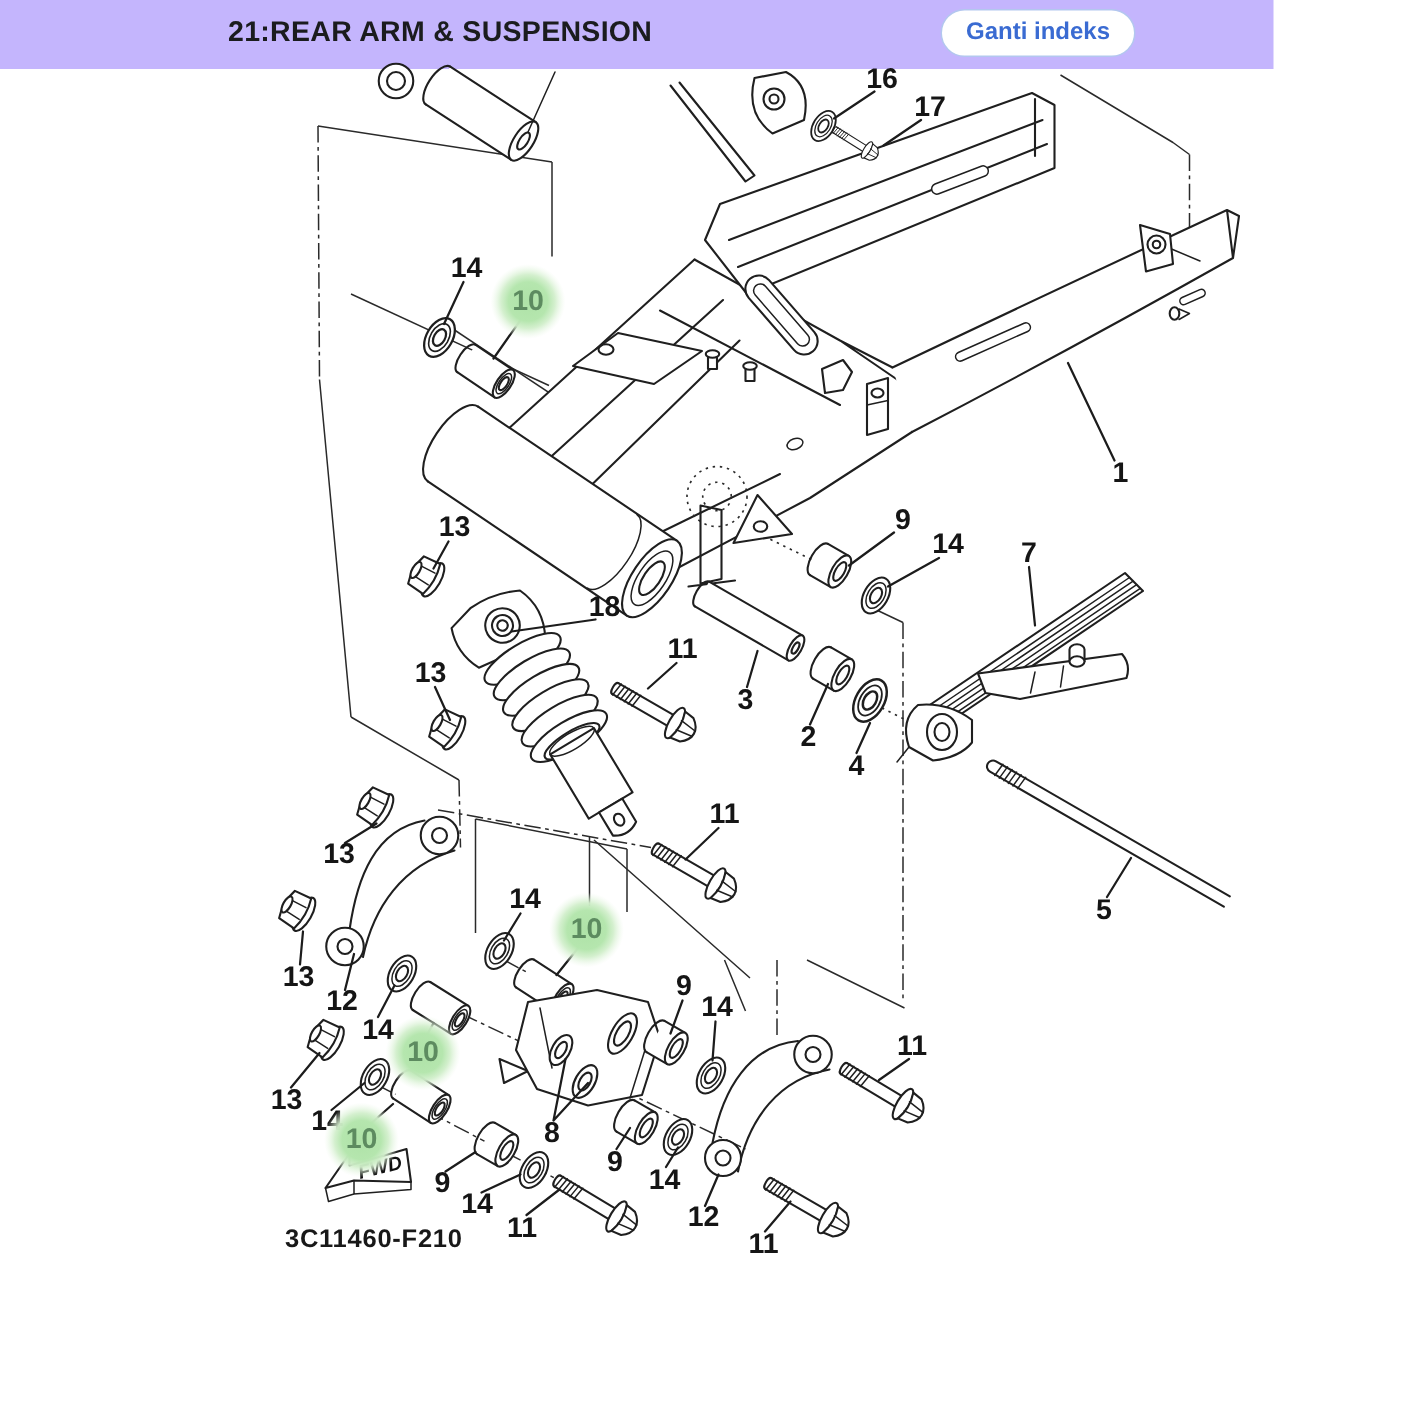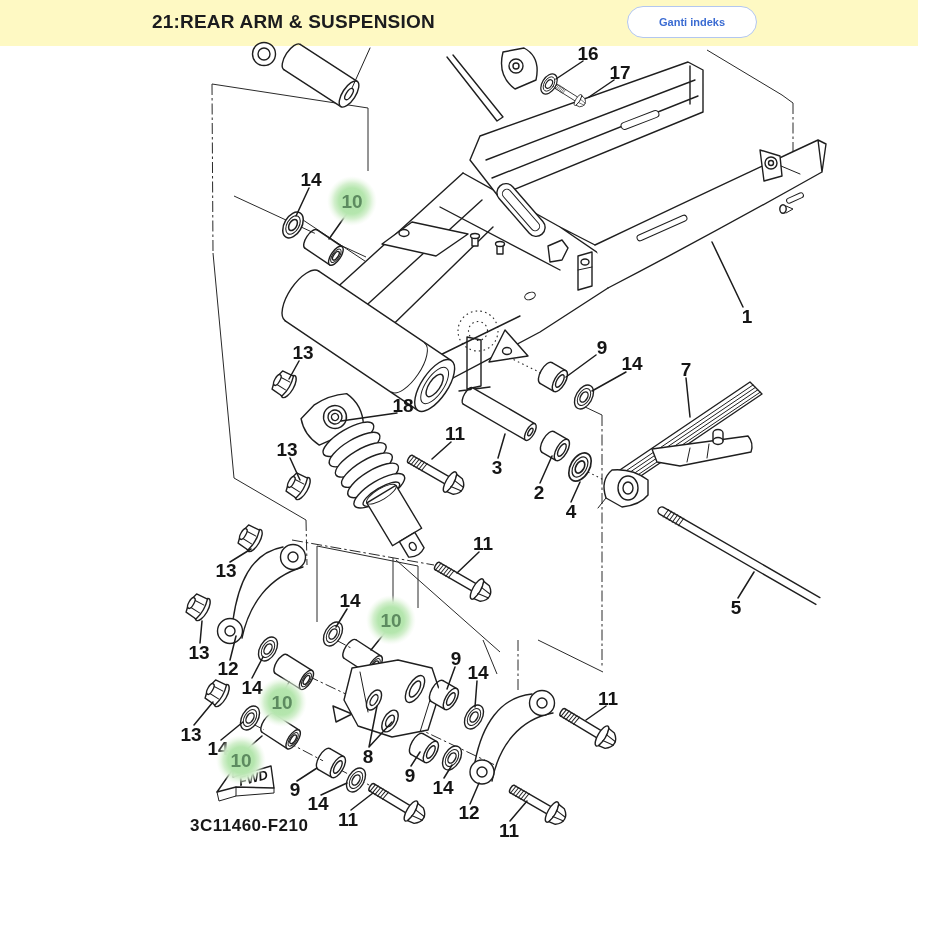--- a/index.html
+++ b/index.html
@@ -1,24 +1,24 @@
 <!DOCTYPE html>
 <html><head>
 <meta charset="utf-8">
 <style>
   html,body{margin:0;padding:0;background:#fff;}
   #app{position:relative;width:934px;height:934px;background:#ffffff;overflow:hidden;
        font-family:"Liberation Sans",sans-serif;}
   
-  #header{position:absolute;left:0;top:0;width:918px;height:46px;background:#fef9c3;}
+  #header{position:absolute;left:0;top:0;width:849px;height:46px;background:#c4b5fd;}
   #page-title{position:absolute;left:152px;top:11px;font-size:19px;font-weight:700;
       color:#1b1c1e;letter-spacing:.2px;white-space:nowrap;}
   #change-index-btn{position:absolute;left:627px;top:6px;width:130px;height:32px;
       border:1.5px solid #b3c7ef;border-radius:16px;background:#fff;color:#3a6bd2;
-      font-family:"Liberation Sans",sans-serif;font-size:11px;font-weight:700;cursor:pointer;
+      font-family:"Liberation Sans",sans-serif;font-size:16px;font-weight:700;cursor:pointer;
       display:flex;align-items:center;justify-content:center;text-align:center;}
   
   #diagram-svg{position:absolute;left:0;top:0;}
   #diagram-svg *{vector-effect:none;}
   .ln{fill:none;stroke:#1f1f1f;stroke-width:1.4;stroke-linecap:round;stroke-linejoin:round;}
   .w{fill:#ffffff;stroke:#1f1f1f;stroke-width:1.4;stroke-linecap:round;stroke-linejoin:round;}
   .wf{fill:#ffffff;stroke:none;}
   .thin{stroke-width:1;}
   .fr{fill:none;stroke:#2a2a2a;stroke-width:1;}
   .dd{fill:none;stroke:#2a2a2a;stroke-width:1;stroke-dasharray:11 3 2.5 3;}

